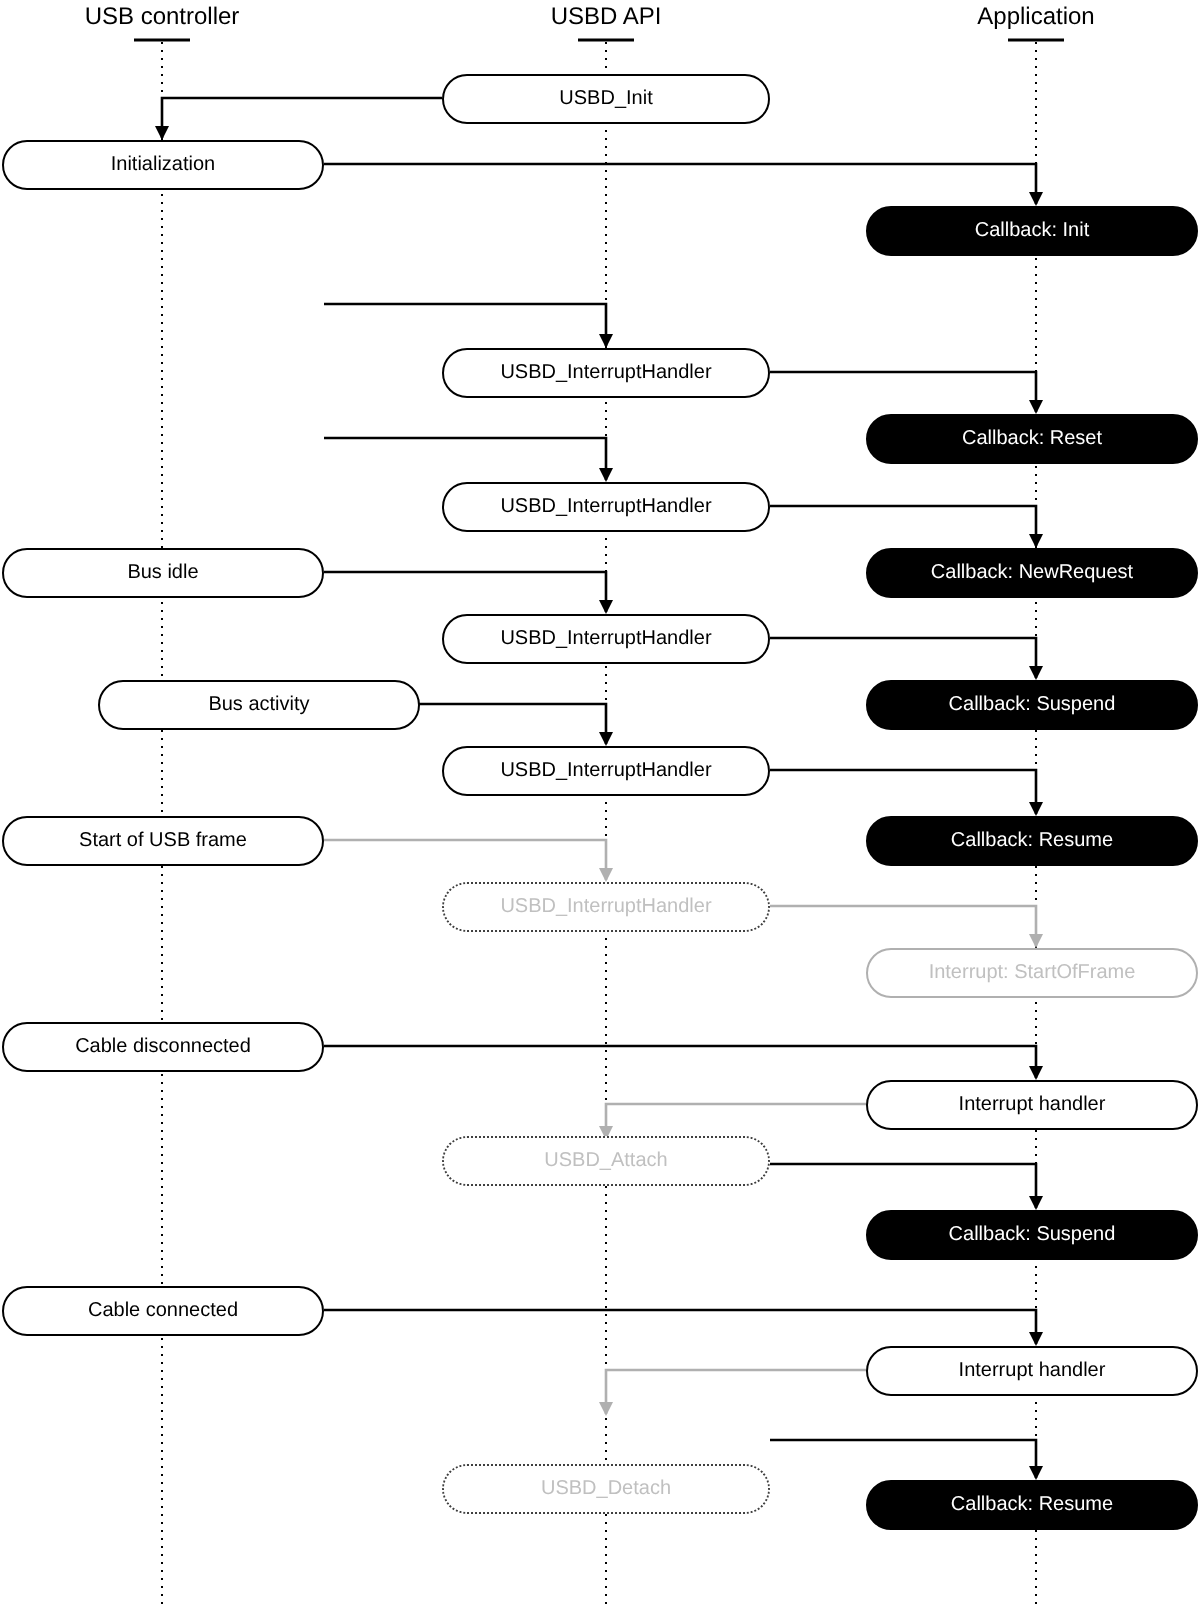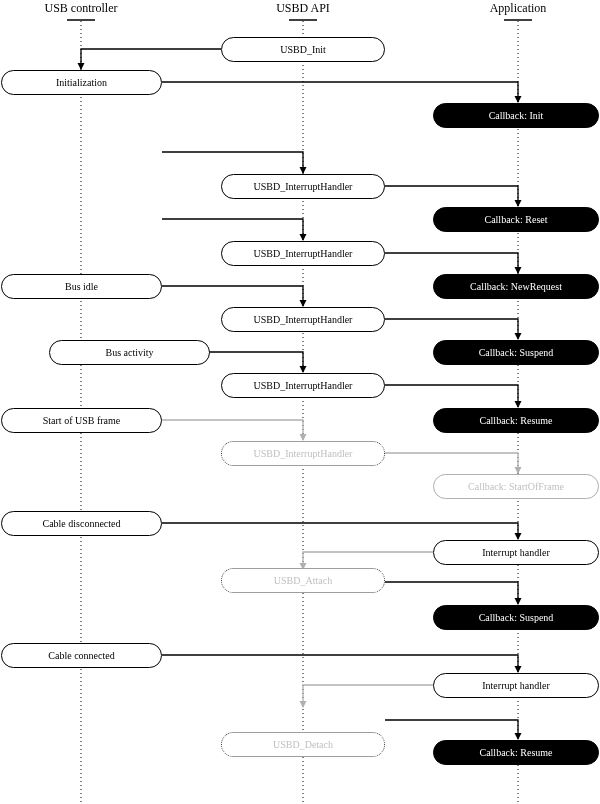--- a/index.html
+++ b/index.html
@@ -1,18 +1,18 @@
 <!DOCTYPE html>
 <html style="--active: #000000; --inactive-text: #c0c0c0; --inactive-border: #b0b0b0; --callback-bg: #000000; --callback-text: #ffffff;"><head>
 <meta charset="utf-8">
 <style>
   html,body{margin:0;padding:0;background:#fff;}
   #diagram{
     position:relative;width:600px;height:804px;background:#fff;
-    font-family:Liberation Serif, serif;overflow:hidden;
+    font-family:Liberation Sans, sans-serif;overflow:hidden;
   }
   #canvas{position:absolute;left:0;top:0;}
   .lane-label{
     position:absolute;top:1px;width:180px;text-align:center;
     font-size:12px;color:var(--active,#000);white-space:nowrap;
   }
   .node{
     position:absolute;box-sizing:border-box;height:25px;border-radius:12.5px;
     display:flex;align-items:center;justify-content:center;
     font-size:10px;white-space:nowrap;background:#fff;z-index:2;
@@ -117,21 +117,21 @@
     <div class="node v-plain" style="left: 221px; top: 241px; width: 164px;">USBD_InterruptHandler</div>
     <div class="node v-callback" style="left: 433px; top: 274px; width: 166px;">Callback: NewRequest</div>
     <div class="node v-plain" style="left: 1px; top: 274px; width: 161px;">Bus idle</div>
     <div class="node v-plain" style="left: 221px; top: 307px; width: 164px;">USBD_InterruptHandler</div>
     <div class="node v-callback" style="left: 433px; top: 340px; width: 166px;">Callback: Suspend</div>
     <div class="node v-plain" style="left: 1px; top: 340px; width: 161px; margin-left: 48px;">Bus activity</div>
     <div class="node v-plain" style="left: 221px; top: 373px; width: 164px;">USBD_InterruptHandler</div>
     <div class="node v-callback" style="left: 433px; top: 408px; width: 166px;">Callback: Resume</div>
     <div class="node v-plain" style="left: 1px; top: 408px; width: 161px;">Start of USB frame</div>
     <div class="node v-inactive-dotted" style="left: 221px; top: 441px; width: 164px;">USBD_InterruptHandler</div>
-    <div class="node v-inactive-solid" style="left: 433px; top: 474px; width: 166px;">Callback: StartOfFrame</div>
+    <div class="node v-inactive-solid" style="left: 433px; top: 474px; width: 166px;">Interrupt: StartOfFrame</div>
     <div class="node v-plain" style="left: 1px; top: 511px; width: 161px;">Cable disconnected</div>
     <div class="node v-plain" style="left: 433px; top: 540px; width: 166px;">Interrupt handler</div>
     <div class="node v-inactive-dotted" style="left: 221px; top: 568px; width: 164px;">USBD_Attach</div>
     <div class="node v-callback" style="left: 433px; top: 605px; width: 166px;">Callback: Suspend</div>
     <div class="node v-plain" style="left: 1px; top: 643px; width: 161px;">Cable connected</div>
     <div class="node v-plain" style="left: 433px; top: 673px; width: 166px;">Interrupt handler</div>
     <div class="node v-inactive-dotted" style="left: 221px; top: 708px; width: 164px; margin-top: 24px;">USBD_Detach</div>
     <div class="node v-callback" style="left: 433px; top: 740px; width: 166px;">Callback: Resume</div>
   </div>
 

